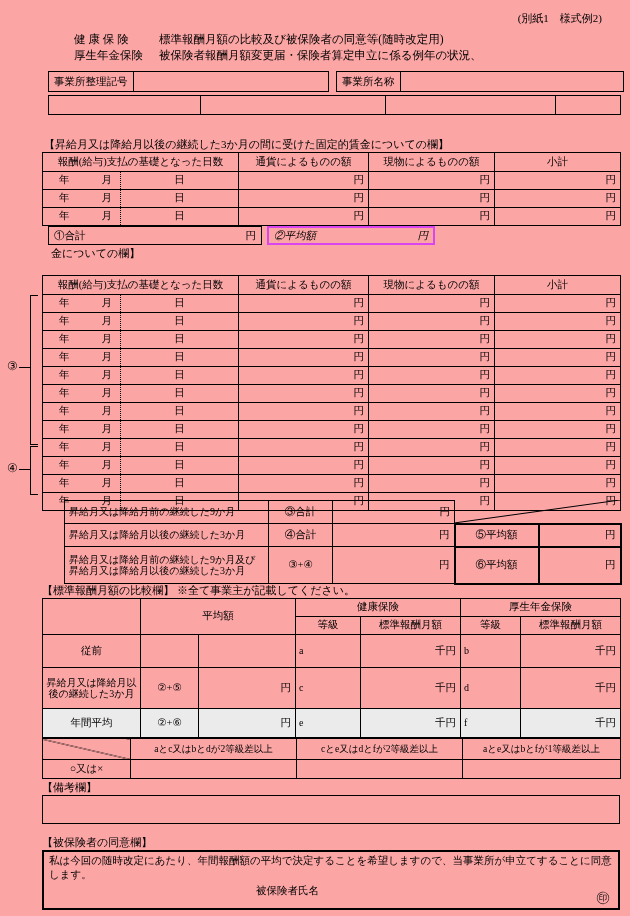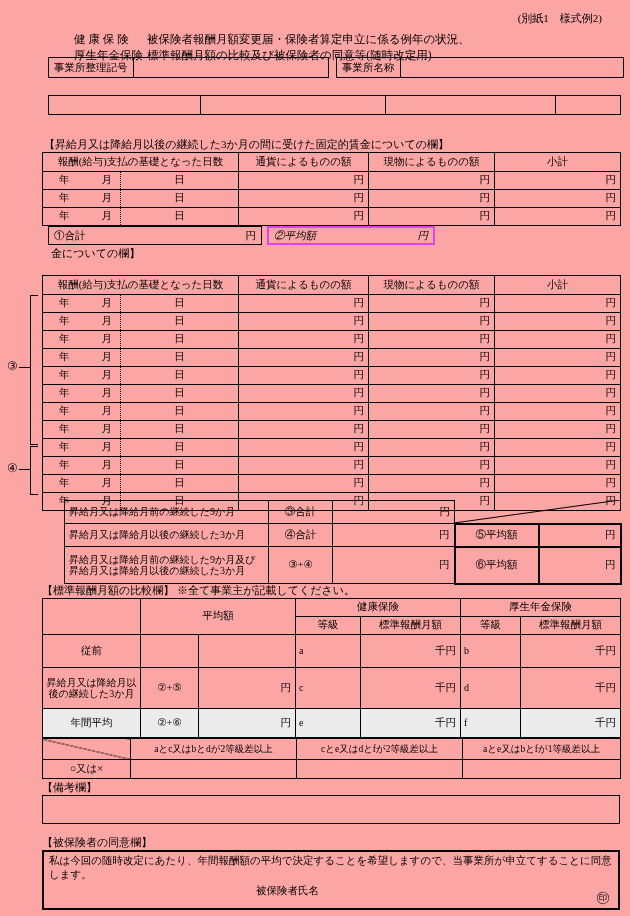--- a/index.html
+++ b/index.html
@@ -9,21 +9,21 @@
   table{border-collapse:collapse;table-layout:fixed;}
   td{border:1px solid #000;font-size:10.5px;padding:0 2px;height:17px;line-height:1.15;
      overflow:hidden;vertical-align:middle;}
   .center{text-align:center;}
   .right{text-align:right;padding-right:4px;}
   .nob{border:none;}
   .bold-cell{border:2px solid #000;}
   .sec-title{font-size:11px;line-height:13.5px;white-space:nowrap;}
   
   .corner{font-size:11px;}
-  .form-title{display:flex;gap:4px;font-size:11.5px;line-height:16px;white-space:nowrap;}
+  .form-title{display:flex;gap:16px;font-size:11.5px;line-height:16px;white-space:nowrap;}
   
   .office-row{display:flex;gap:7px;}
   .office-box{border:1px solid #000;height:19px;display:flex;align-items:center;}
   .office-label{border-right:1px solid #000;height:100%;display:flex;align-items:center;
                 padding:0 5px;font-size:10.5px;white-space:nowrap;}
   .office-field{flex:1;height:100%;}
   
   .ym span:first-child{margin-left:14px;}
   .ym span:last-child{margin-left:32px;}
   .ym{border-right:1px dotted #000;}
@@ -59,26 +59,26 @@
 <div class="page">
 
   <div class="abs corner" style="top:11px;right:28px;">(別紙1　様式例2)</div>
 
   <div class="abs form-title" style="top:31px;left:74px;">
     <div>
       <div>健 康 保 険</div>
       <div>厚生年金保険</div>
     </div>
     <div>
+      <div>標準報酬月額の比較及び被保険者の同意等(随時改定用)</div>
       <div>被保険者報酬月額変更届・保険者算定申立に係る例年の状況、</div>
-      <div>標準報酬月額の比較及び被保険者の同意等(随時改定用)</div>
-    </div>
-  </div>
-
-  <div class="abs office-row" style="top:57px;left:48px;">
+    </div>
+  </div>
+
+  <div class="abs office-row" style="top:71px;left:48px;">
     <div class="office-box" style="width:279px;">
       <span class="office-label">事業所整理記号</span>
       <span class="office-field"></span>
     </div>
     <div class="office-box" style="width:286px;">
       <span class="office-label">事業所名称</span>
       <span class="office-field"></span>
     </div>
   </div>
 

